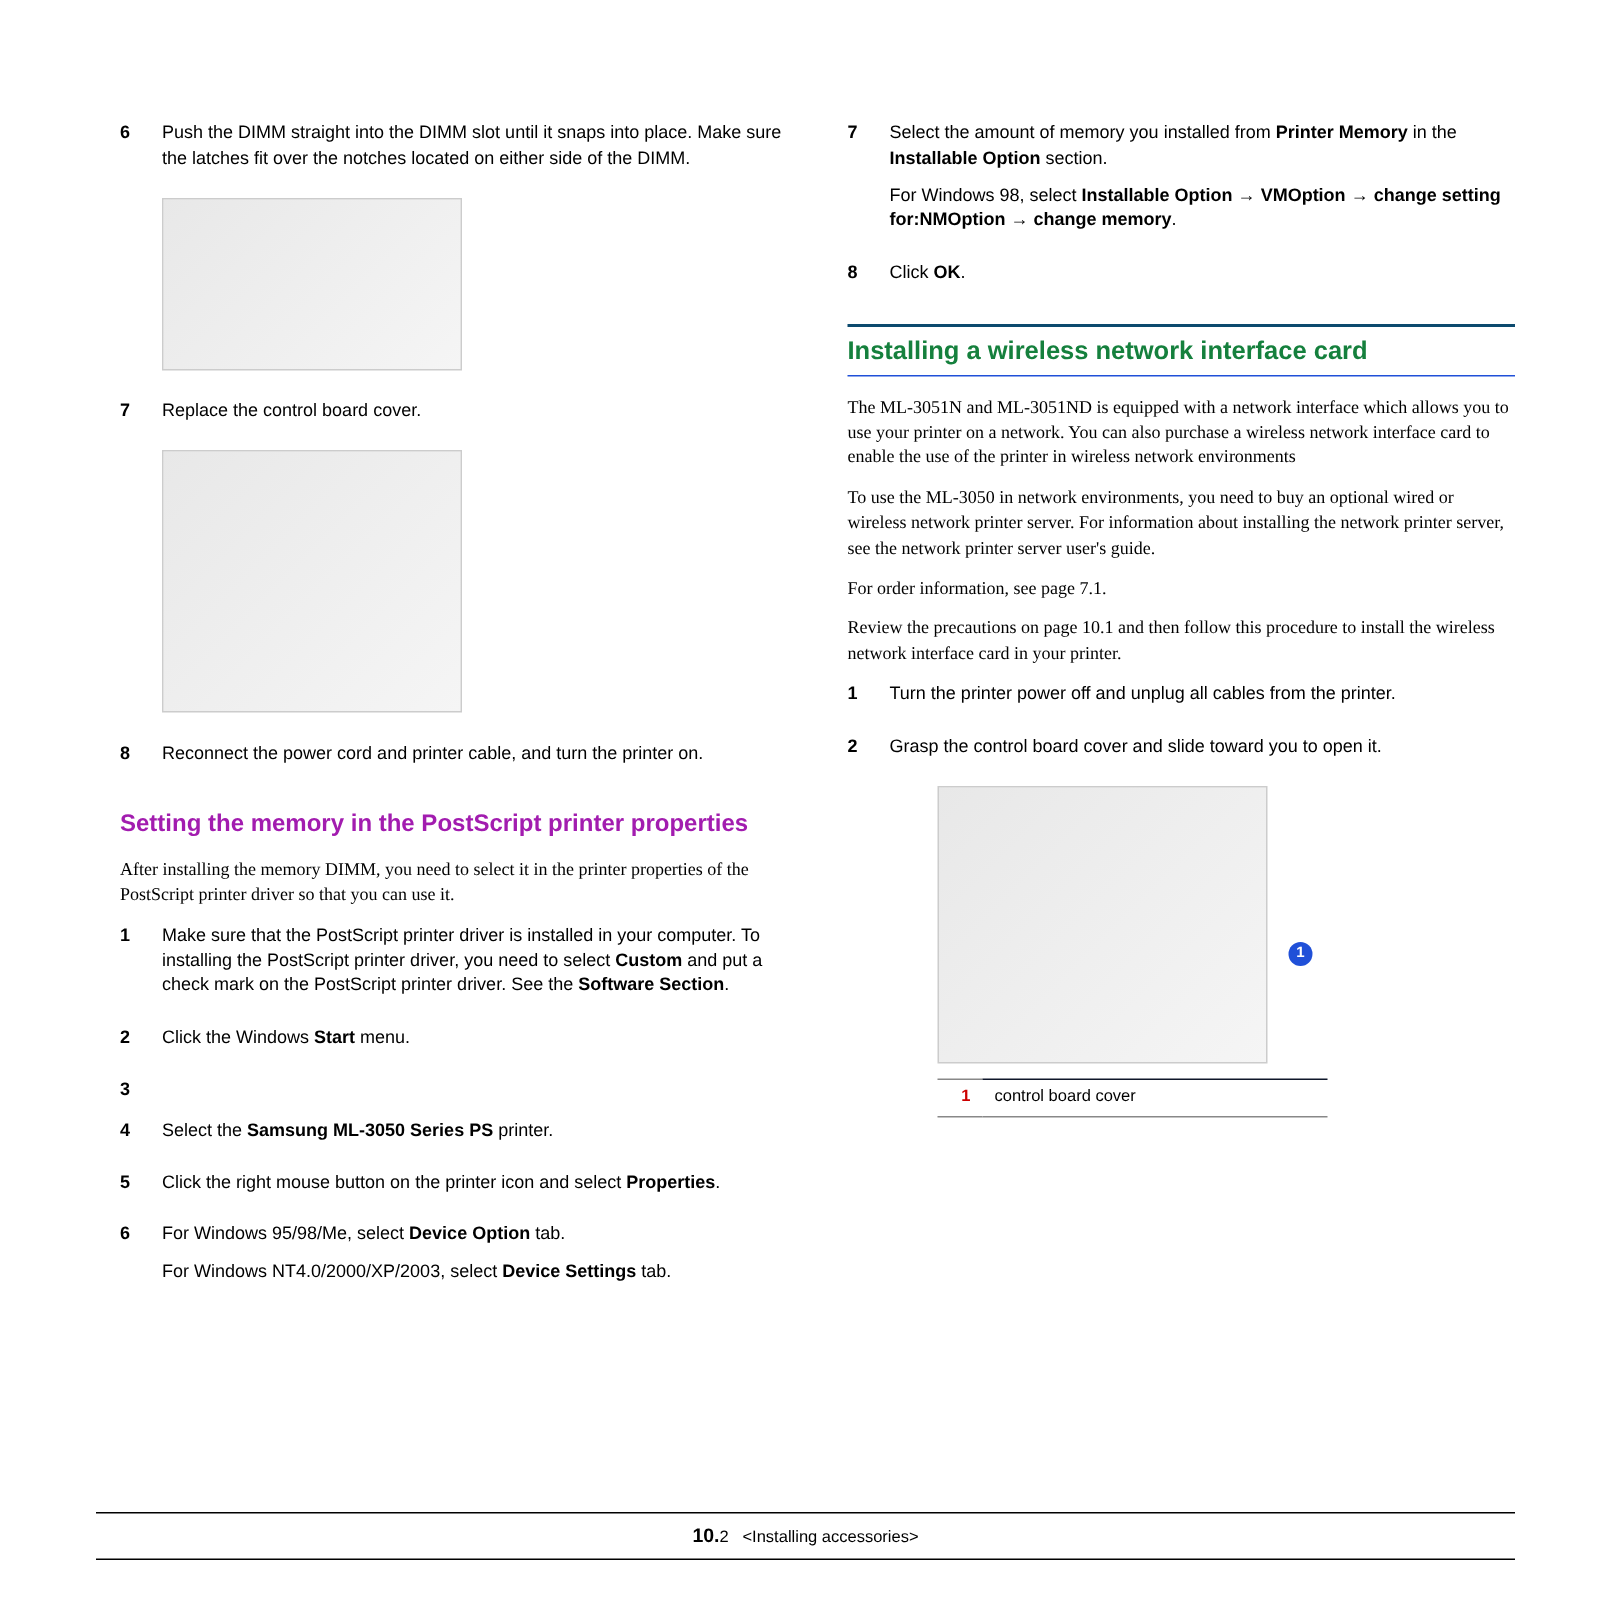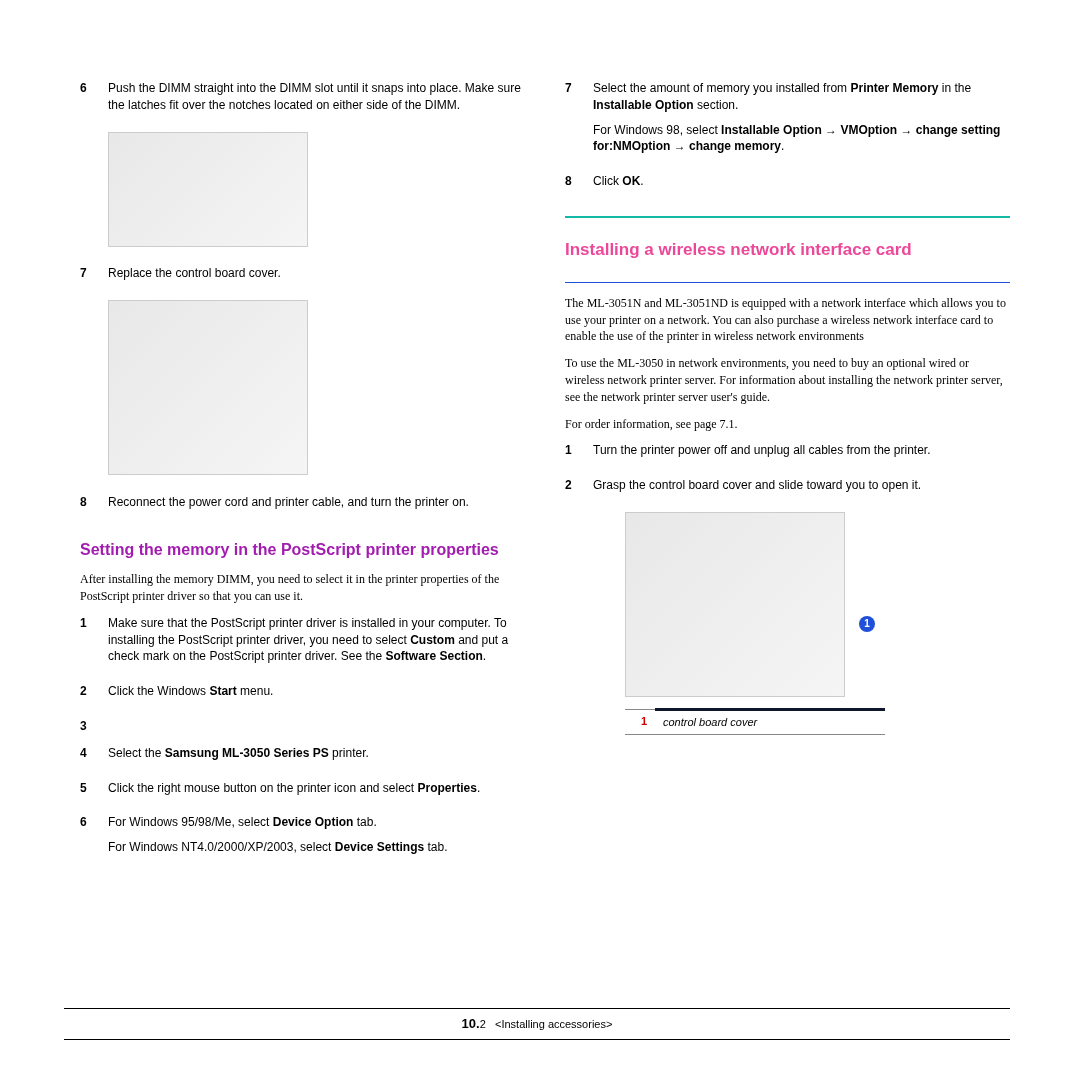--- a/index.html
+++ b/index.html
@@ -30,34 +30,34 @@
   .fig1 { width: 200px; height: 115px; }
   .fig2 { width: 200px; height: 175px; }
   .fig3 { width: 220px; height: 185px; }
   h3.section {
     color: #a21caf;
     font-size: 16px;
     font-weight: bold;
     margin: 20px 0 10px 0;
   }
   h2.section-big {
-    color: #ec4899;
+    color: #15803d;
     font-size: 17px;
     font-weight: bold;
-    border-top: 2px solid #14b8a6;
+    border-top: 2px solid #0c4a6e;
     border-bottom: 1px solid #2050d8;
-    padding: 20px 0;
+    padding: 4px 0;
     margin: 18px 0 12px 0;
   }
   p.para { margin-bottom: 10px; font-family: Liberation Serif, serif; }
   .callout-wrap { margin-left: 60px; margin-top: 6px; margin-bottom: 6px; text-align: left; }
   .callout-table { border-collapse: collapse; margin-top: 6px; width: 260px; }
   .callout-table td { padding: 4px 8px; font-size: 11px; }
   .callout-table .cnum { color: #c00; font-weight: bold; width: 30px; text-align: right; border-top:1px solid #888; border-bottom:1px solid #888;}
-  .callout-table .clabel { border-top:3px solid #0f172a; border-bottom:1px solid #888;font-style:italic;}
+  .callout-table .clabel { border-top:1px solid #0f172a; border-bottom:1px solid #888;}
   .callout-bubble {
     display:inline-block; width:16px; height:16px; border-radius:50%;
     background:#2050d8; color:#fff; font-size:10px; font-weight:bold;
     text-align:center; line-height:16px; vertical-align:middle;
     position:relative;
   }
   .footer {
     position: absolute;
     bottom: 40px; left: 64px; right: 70px;
     border-top: 1px solid #000;
@@ -164,20 +164,21 @@
         <div class="body">
             <p><span>Click </span><b>OK</b><span>.</span></p>
           </div>
       </li>
     </ol>
 
     <h2 class="section-big">Installing a wireless network interface card</h2>
     <p class="para">The ML-3051N and ML-3051ND is equipped with a network interface which allows you to use your printer on a network. You can also purchase a wireless network interface card to enable the use of the printer in wireless network environments</p>
     <p class="para">To use the ML-3050 in network environments, you need to buy an optional wired or wireless network printer server. For information about installing the network printer server, see the network printer server user's guide.</p>
     <p class="para">For order information, see page 7.1.</p>
+    <p class="para">Review the precautions on page 10.1 and then follow this procedure to install the wireless network interface card in your printer.</p>
 
     <ol class="steps">
       <li>
         <span class="num">1</span>
         <div class="body">
             <p>Turn the printer power off and unplug all cables from the printer.</p>
           </div>
       </li>
       <li>
         <span class="num">2</span>

